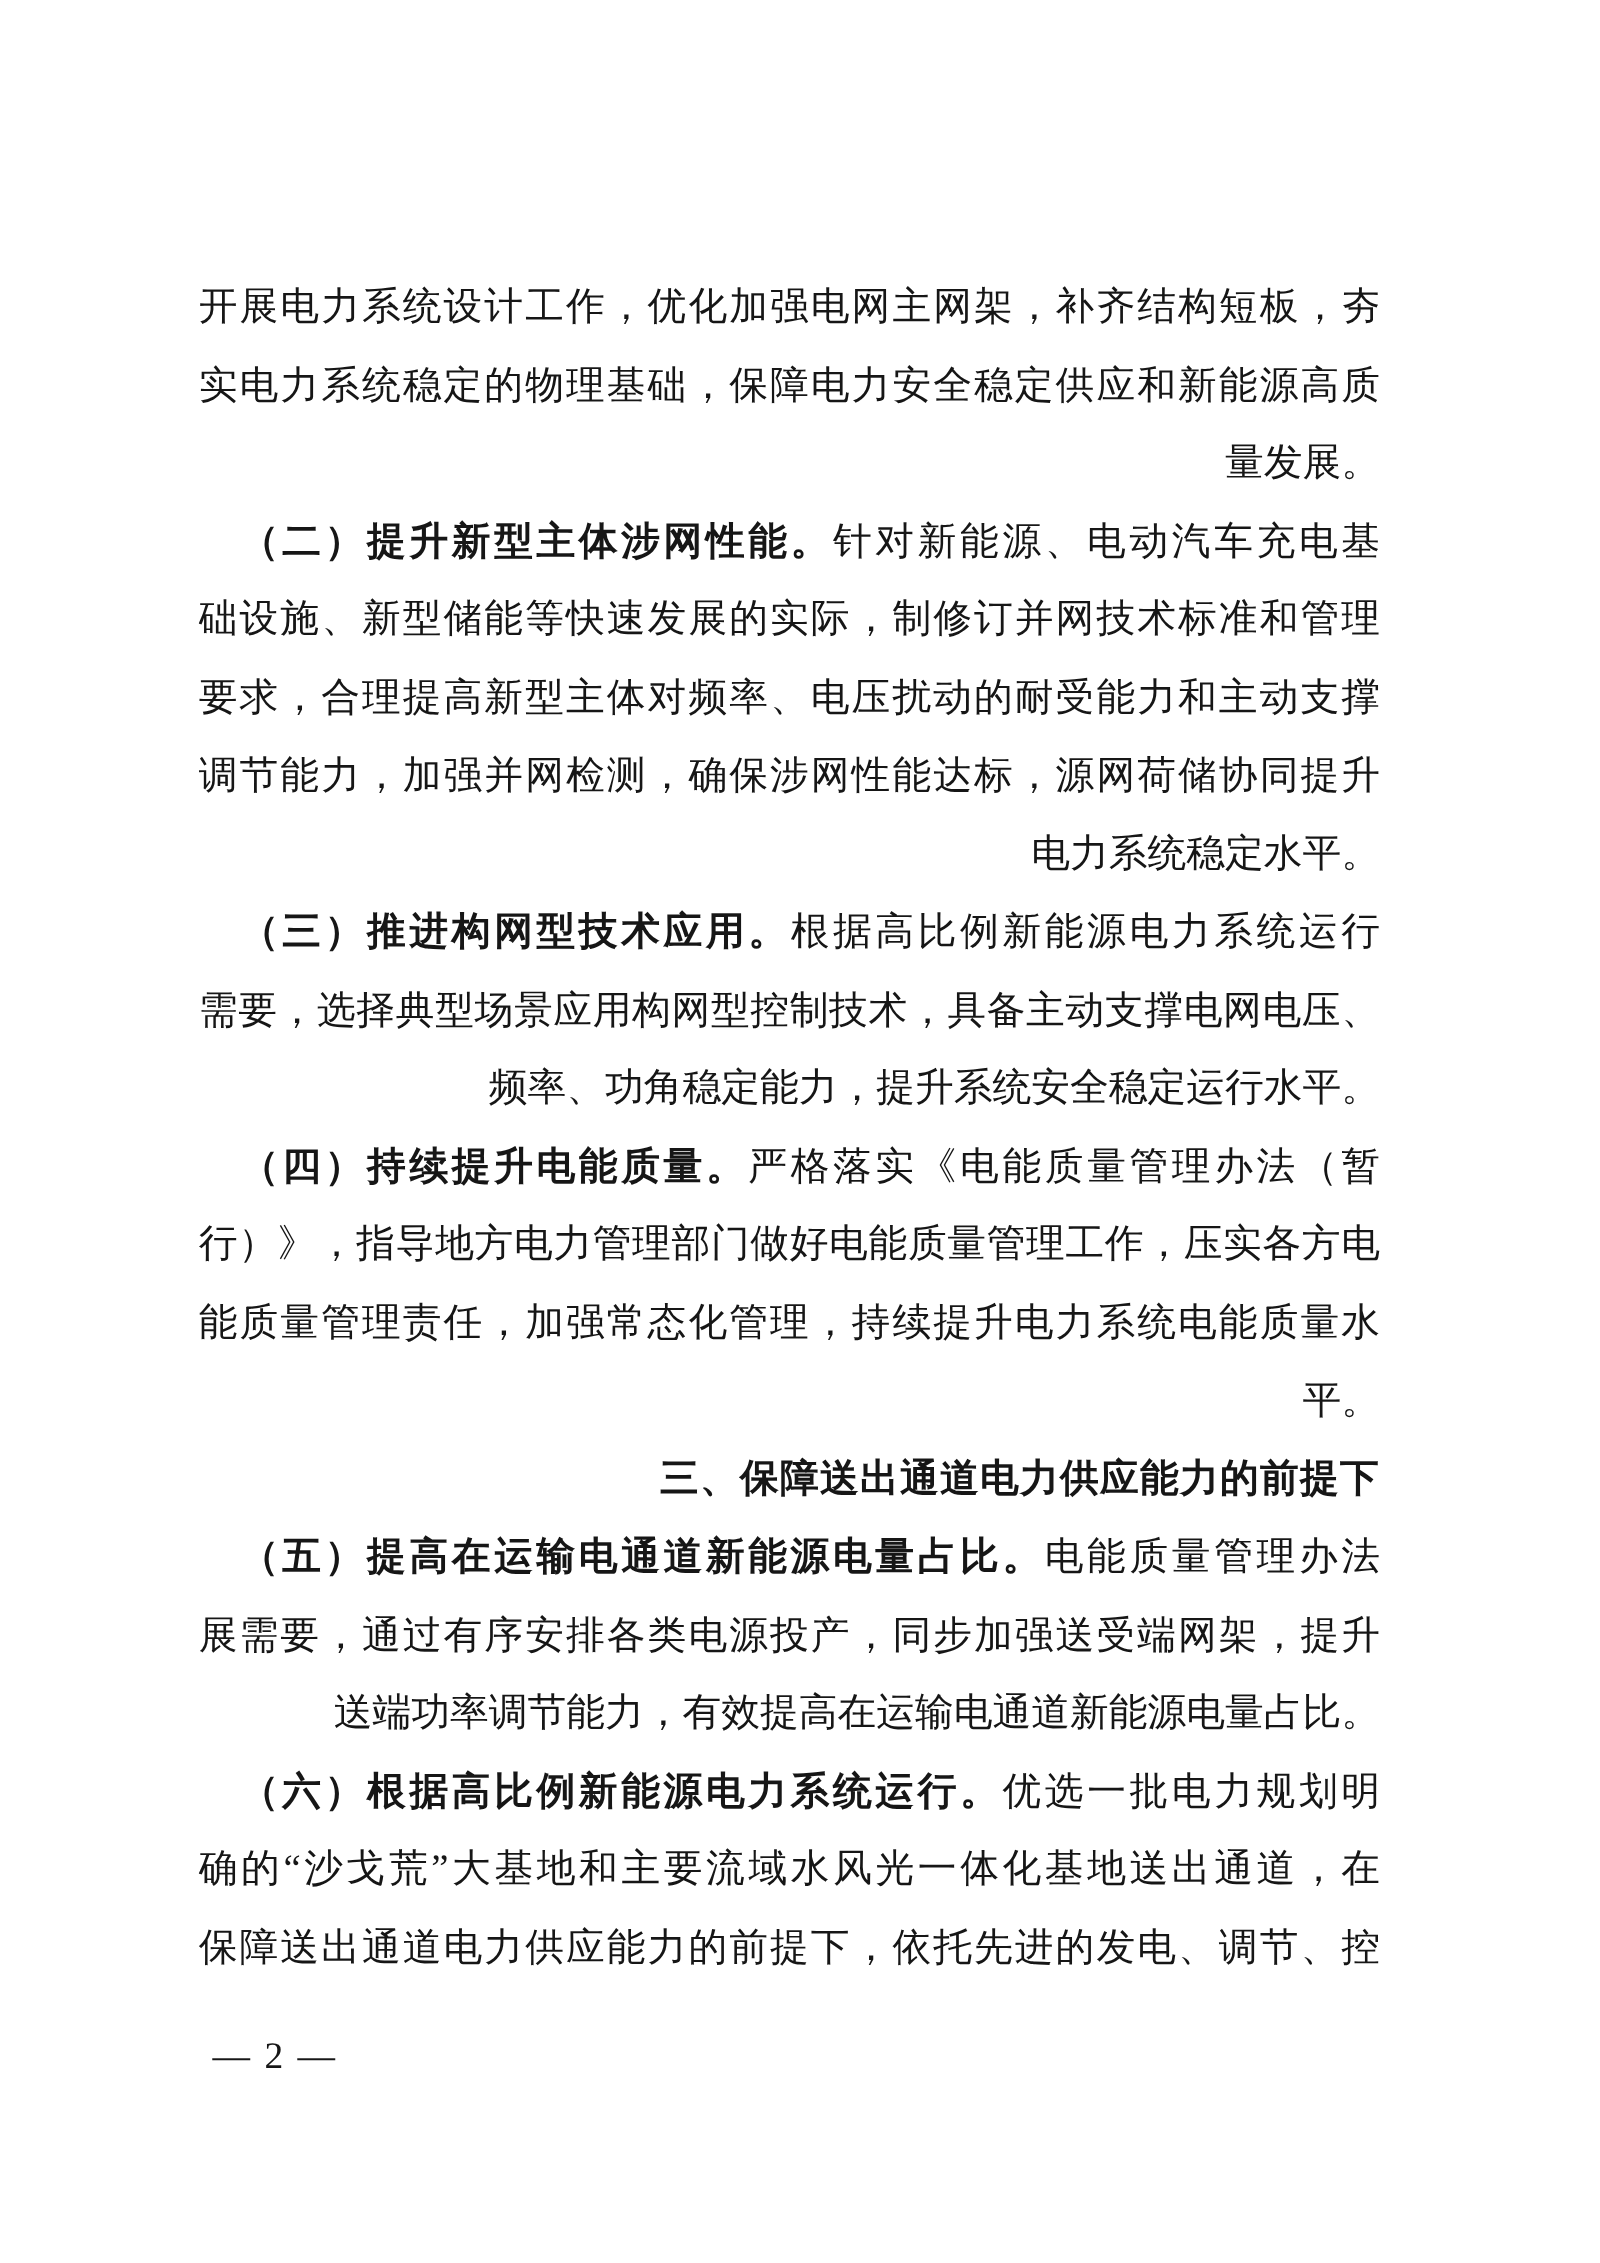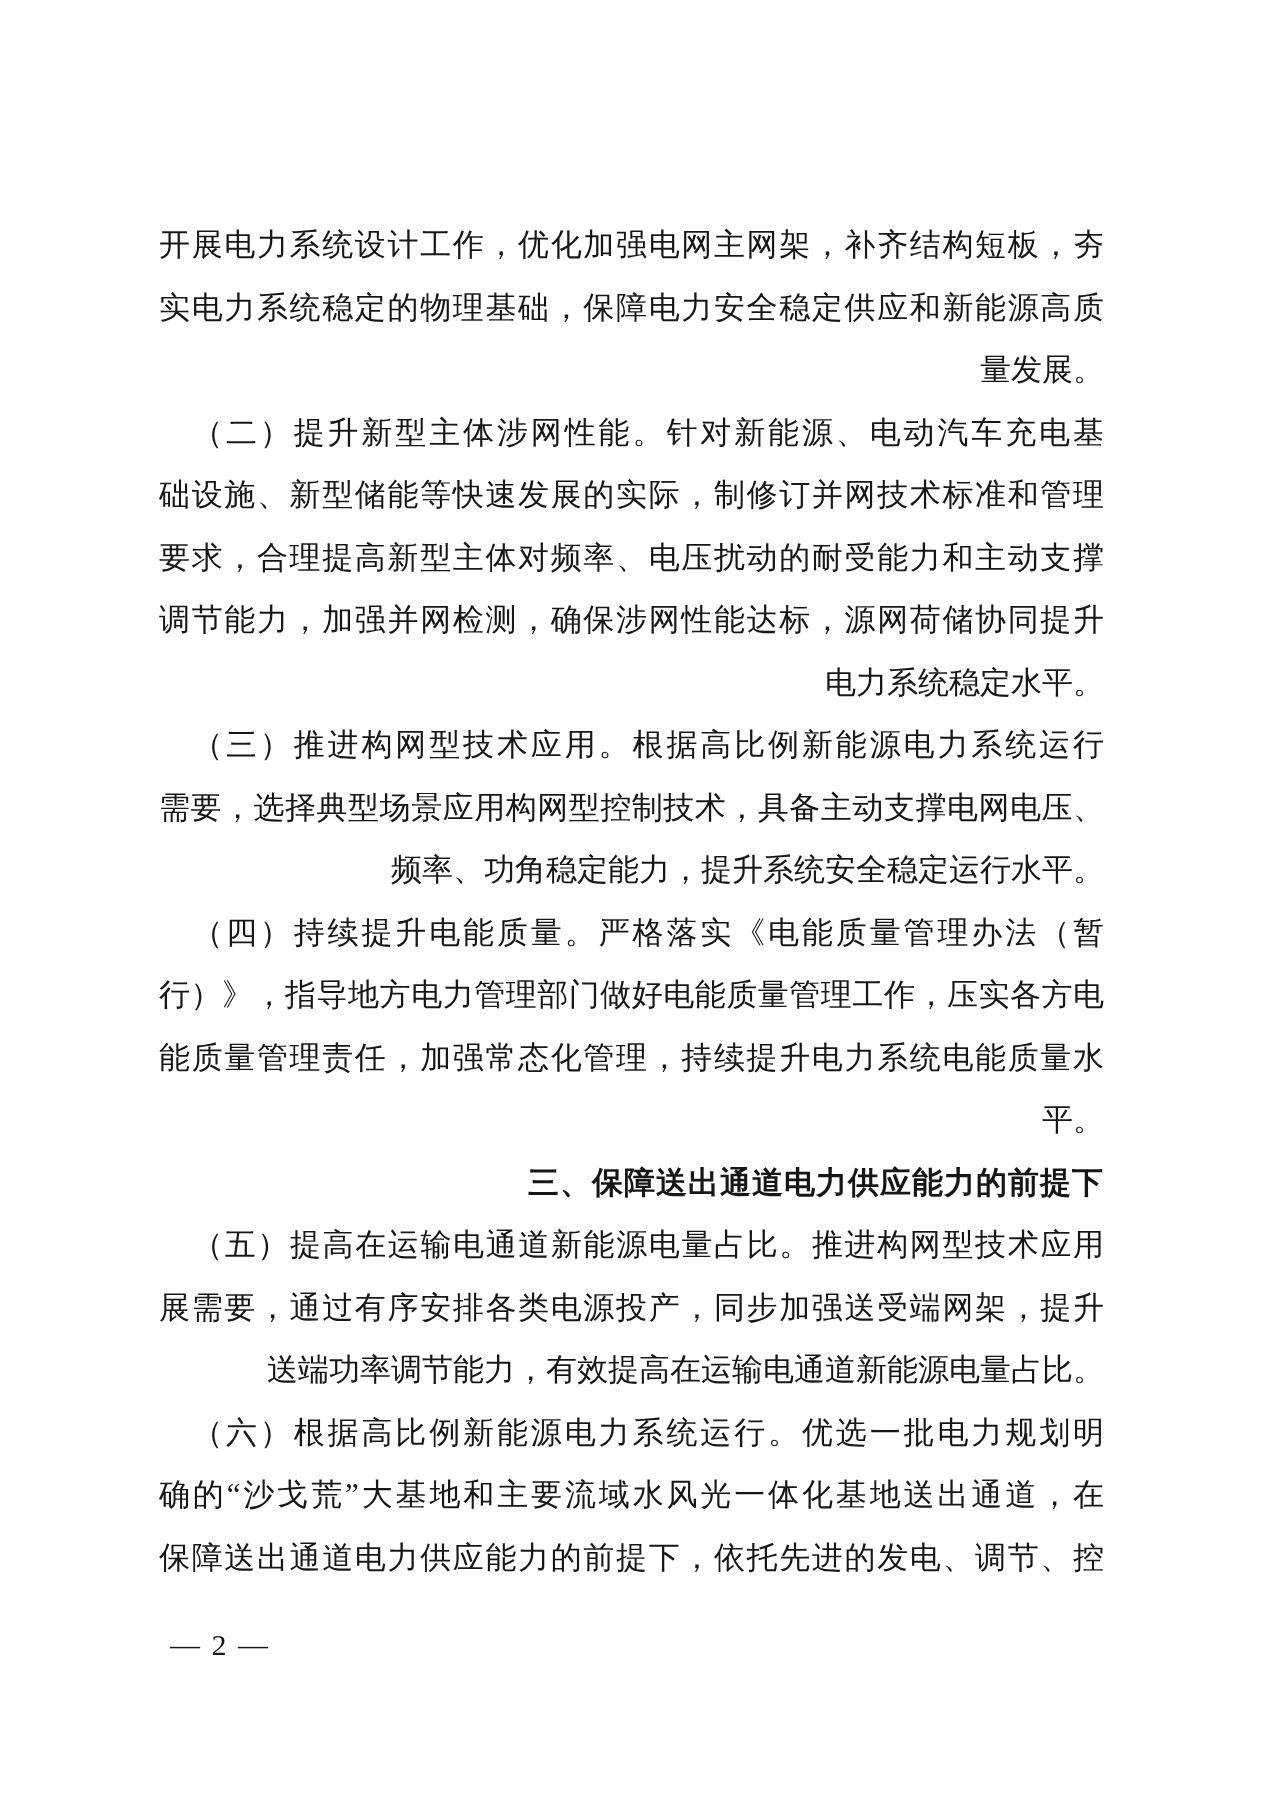--- a/index.html
+++ b/index.html
@@ -29,21 +29,21 @@
   }
   .line.fill{
     text-align:justify;
     text-align-last:justify;
     text-justify:inter-character;
   }
   .line.indent{
     text-indent:33px;
   }
   .lead{
-    font-weight:400;
+    font-weight:700;
   }
   .line.heading{
     font-family:"Liberation Sans","DejaVu Sans",sans-serif;
     font-weight:700;
     letter-spacing:1px;
   }
   .pagenum{
     position:absolute;
     left:170px;
     top:1625px;
@@ -67,21 +67,21 @@
       <div class="line body fill"><span>调节能力，加强并网检测，确保涉网性能达标，源网荷储协同提升</span></div>
       <div class="line body"><span>电力系统稳定水平。</span></div>
       <div class="line body fill indent"><span class="lead">（三）推进构网型技术应用。</span><span>根据高比例新能源电力系统运行</span></div>
       <div class="line body fill"><span>需要，选择典型场景应用构网型控制技术，具备主动支撑电网电压、</span></div>
       <div class="line body"><span>频率、功角稳定能力，提升系统安全稳定运行水平。</span></div>
       <div class="line body fill indent"><span class="lead">（四）持续提升电能质量。</span><span>严格落实《电能质量管理办法（暂</span></div>
       <div class="line body fill"><span>行）》，指导地方电力管理部门做好电能质量管理工作，压实各方电</span></div>
       <div class="line body fill"><span>能质量管理责任，加强常态化管理，持续提升电力系统电能质量水</span></div>
       <div class="line body"><span>平。</span></div>
       <div class="line heading indent"><span>三、保障送出通道电力供应能力的前提下</span></div>
-      <div class="line body fill indent"><span class="lead">（五）提高在运输电通道新能源电量占比。</span><span>推进构网型技术应用</span></div>
+      <div class="line body fill indent"><span class="lead">（五）提高在运输电通道新能源电量占比。</span><span>电能质量管理办法</span></div>
       <div class="line body fill"><span>展需要，通过有序安排各类电源投产，同步加强送受端网架，提升</span></div>
       <div class="line body"><span>送端功率调节能力，有效提高在运输电通道新能源电量占比。</span></div>
       <div class="line body fill indent"><span class="lead">（六）根据高比例新能源电力系统运行。</span><span>优选一批电力规划明</span></div>
       <div class="line body fill"><span>确的“沙戈荒”大基地和主要流域水风光一体化基地送出通道，在</span></div>
       <div class="line body fill"><span>保障送出通道电力供应能力的前提下，依托先进的发电、调节、控</span></div>
     </div>
   <div class="pagenum">— 2 —</div>
 </div>
 
 </body></html>

